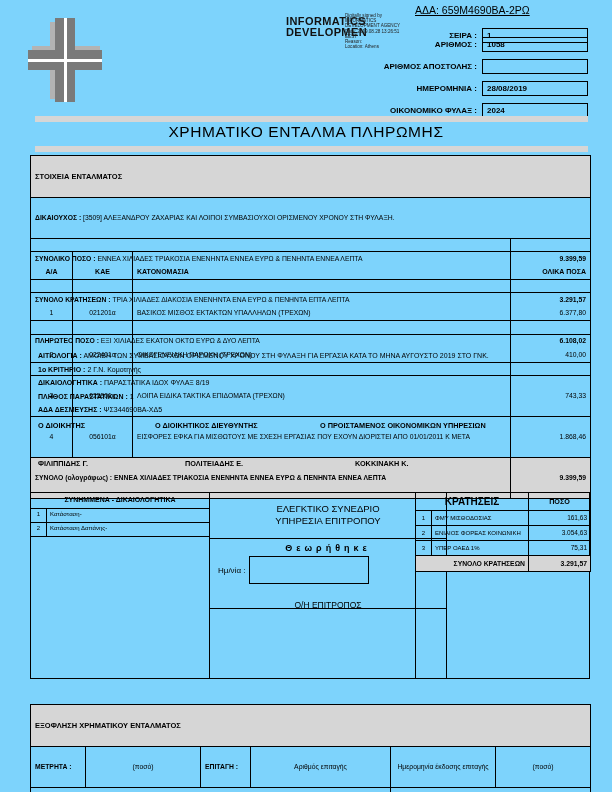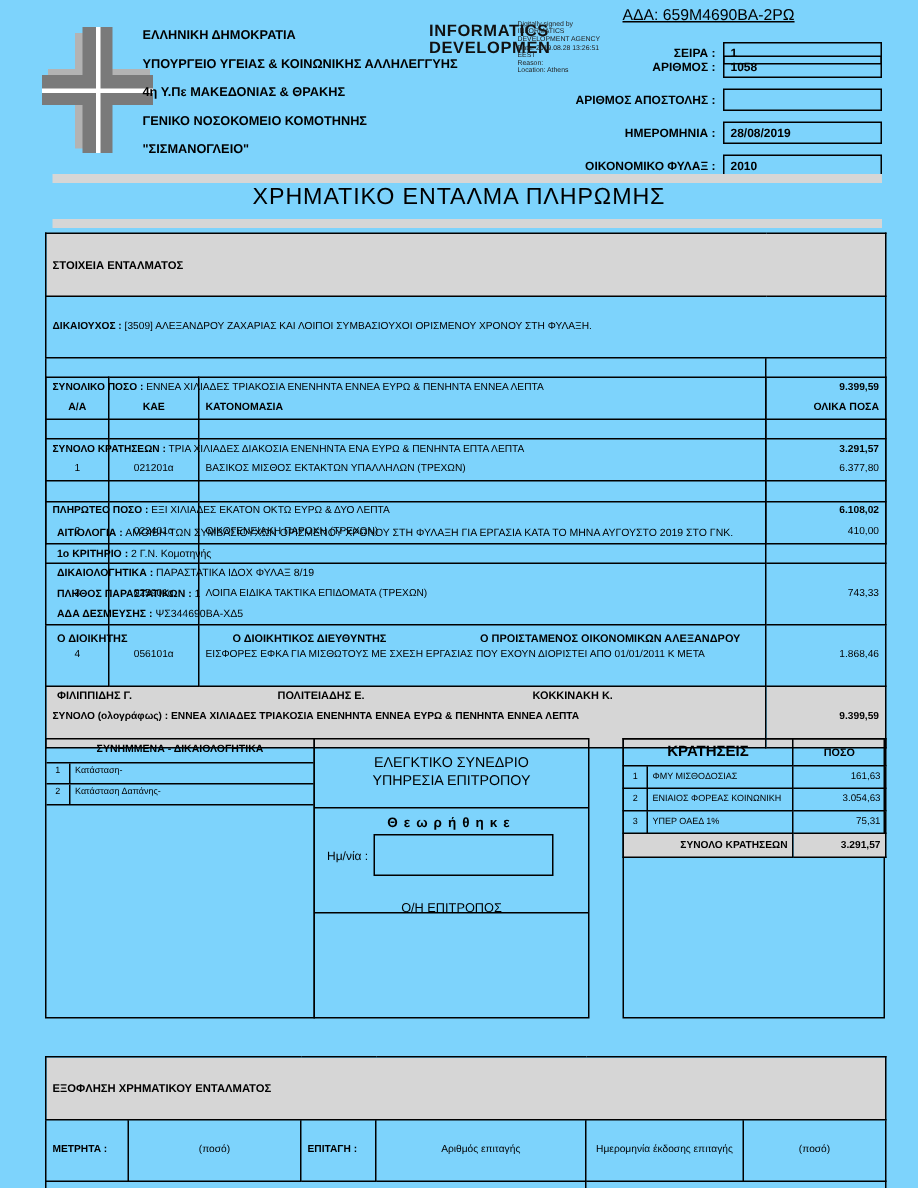--- a/index.html
+++ b/index.html
@@ -84,27 +84,20 @@
 
   <div class="logo">
     <div class="cross-sh-v"></div>
     <div class="cross-sh-h"></div>
     <div class="cross-v"></div>
     <div class="cross-h"></div>
     <div class="gap-v"></div>
     <div class="gap-h"></div>
   </div>
 
-  <div class="org">
-    <div>ΕΛΛΗΝΙΚΗ ΔΗΜΟΚΡΑΤΙΑ</div>
-    <div>ΥΠΟΥΡΓΕΙΟ ΥΓΕΙΑΣ &amp; ΚΟΙΝΩΝΙΚΗΣ ΑΛΛΗΛΕΓΓΥΗΣ</div>
-    <div>4η Υ.Πε ΜΑΚΕΔΟΝΙΑΣ &amp; ΘΡΑΚΗΣ</div>
-    <div>ΓΕΝΙΚΟ ΝΟΣΟΚΟΜΕΙΟ ΚΟΜΟΤΗΝΗΣ</div>
-    <div>"ΣΙΣΜΑΝΟΓΛΕΙΟ"</div>
-  </div>
 
   <div class="stamp-big">
     <div>INFORMATICS</div>
     <div>DEVELOPMEN</div>
   </div>
   <div class="stamp-small">
     <span>Digitally signed by</span>
     <span>INFORMATICS</span>
     <span>DEVELOPMENT AGENCY</span>
     <span>Date: 2019.08.28 13:26:51</span>
@@ -124,21 +117,21 @@
   <div class="hfield" style="top:59px">
     <span class="hlabel">ΑΡΙΘΜΟΣ ΑΠΟΣΤΟΛΗΣ :</span>
     <span class="hbox"></span>
   </div>
   <div class="hfield" style="top:81px">
     <span class="hlabel">ΗΜΕΡΟΜΗΝΙΑ :</span>
     <span class="hbox">28/08/2019</span>
   </div>
   <div class="hfield" style="top:103px">
     <span class="hlabel">ΟΙΚΟΝΟΜΙΚΟ ΦΥΛΑΞ :</span>
-    <span class="hbox">2010</span>
+    <span class="hbox">2024</span>
   </div>
 
   <div class="band" style="top:116px"></div>
   <div class="doc-title">ΧΡΗΜΑΤΙΚΟ ΕΝΤΑΛΜΑ ΠΛΗΡΩΜΗΣ</div>
   <div class="band" style="top:146px"></div>
 
   <table class="tbl" style="left:30px;top:155px;width:560px">
     <colgroup>
         <col style="width:480px">
         <col style="width:80px">
@@ -213,38 +206,38 @@
   <div class="info">
     <div class="iline"><span class="b">ΑΙΤΙΟΛΟΓΙΑ :</span> <span>ΑΜΟΙΒΗ ΤΩΝ ΣΥΜΒΑΣΙΟΥΧΩΝ ΟΡΙΣΜΕΝΟΥ ΧΡΟΝΟΥ ΣΤΗ ΦΥΛΑΞΗ ΓΙΑ ΕΡΓΑΣΙΑ ΚΑΤΑ ΤΟ ΜΗΝΑ ΑΥΓΟΥΣΤΟ 2019 ΣΤΟ ΓΝΚ.</span></div>
     <div class="iline"><span class="b">1ο ΚΡΙΤΗΡΙΟ :</span> <span>2 Γ.Ν. Κομοτηνής</span></div>
     <div class="iline"><span class="b">ΔΙΚΑΙΟΛΟΓΗΤΙΚΑ :</span> <span>ΠΑΡΑΣΤΑΤΙΚΑ ΙΔΟΧ ΦΥΛΑΞ 8/19</span></div>
     <div class="iline"><span class="b">ΠΛΗΘΟΣ ΠΑΡΑΣΤΑΤΙΚΩΝ :</span> <span>1</span></div>
     <div class="iline"><span class="b">ΑΔΑ ΔΕΣΜΕΥΣΗΣ :</span> <span>ΨΣ344690ΒΑ-ΧΔ5</span></div>
   </div>
 
   <span class="sig" style="left:38px;top:421px">Ο ΔΙΟΙΚΗΤΗΣ</span>
   <span class="sig" style="left:155px;top:421px">Ο ΔΙΟΙΚΗΤΙΚΟΣ ΔΙΕΥΘΥΝΤΗΣ</span>
-  <span class="sig" style="left:320px;top:421px">Ο ΠΡΟΙΣΤΑΜΕΝΟΣ ΟΙΚΟΝΟΜΙΚΩΝ ΑΛΕΞΑΝΔΡΟΥ</span>
+  <span class="sig" style="left:320px;top:421px">Ο ΠΡΟΙΣΤΑΜΕΝΟΣ ΟΙΚΟΝΟΜΙΚΩΝ ΥΠΗΡΕΣΙΩΝ</span>
   <span class="sig" style="left:38px;top:459px">ΦΙΛΙΠΠΙΔΗΣ Γ.</span>
   <span class="sig" style="left:185px;top:459px">ΠΟΛΙΤΕΙΑΔΗΣ Ε.</span>
   <span class="sig" style="left:355px;top:459px">ΚΟΚΚΙΝΑΚΗ Κ.</span>
 
   <div class="box" style="left:30px;top:492px;width:180px;height:187px">
     <div class="att-head">ΣΥΝΗΜΜΕΝΑ - ΔΙΚΑΙΟΛΟΓΗΤΙΚΑ</div>
     <div class="att-row">
       <span class="att-num">1</span>
       <span class="att-text">Κατάσταση-</span>
     </div>
     <div class="att-row">
       <span class="att-num">2</span>
       <span class="att-text">Κατάσταση Δαπάνης-</span>
     </div>
   </div>
 
-  <div class="box" style="left:209px;top:492px;width:184px;height:187px">
+  <div class="box" style="left:209px;top:492px;width:238px;height:187px">
     <div class="aud-top">
       <div>ΕΛΕΓΚΤΙΚΟ ΣΥΝΕΔΡΙΟ</div>
       <div>ΥΠΗΡΕΣΙΑ ΕΠΙΤΡΟΠΟΥ</div>
     </div>
     <div class="aud-mid">
       <div class="aud-approved">Θεωρήθηκε</div>
       <div class="aud-daterow">
         <span class="aud-datelabel">Ημ/νία :</span>
         <span class="aud-datebox"></span>
       </div>

